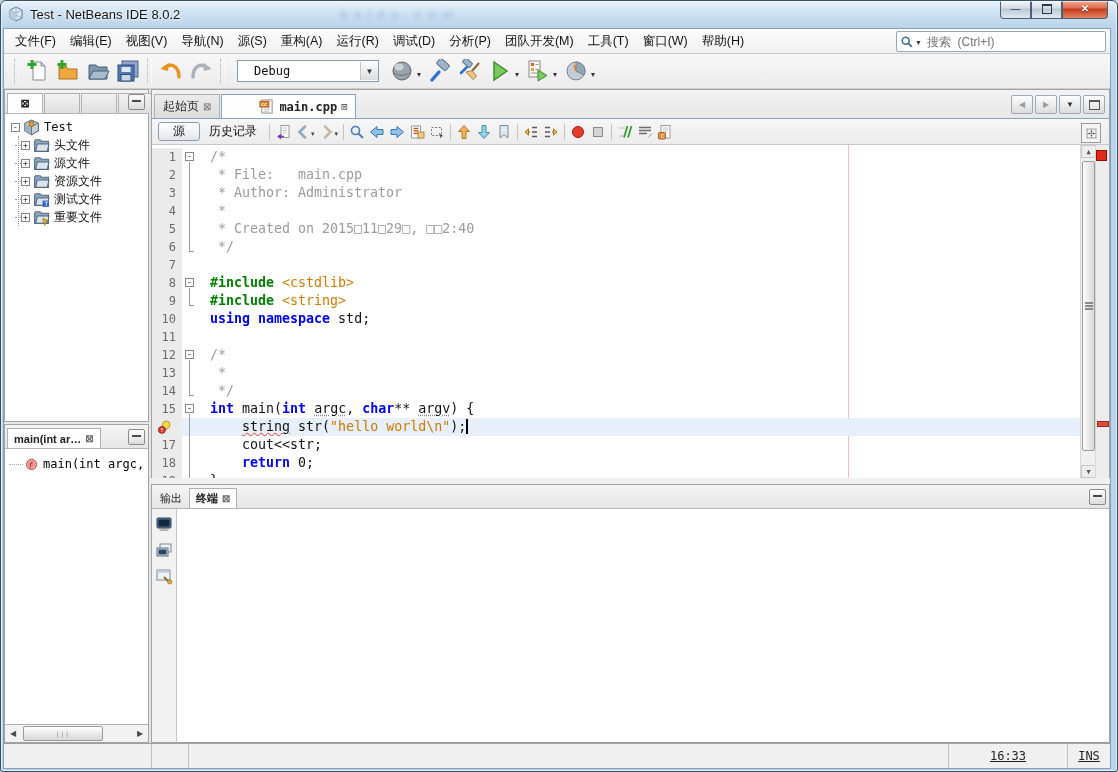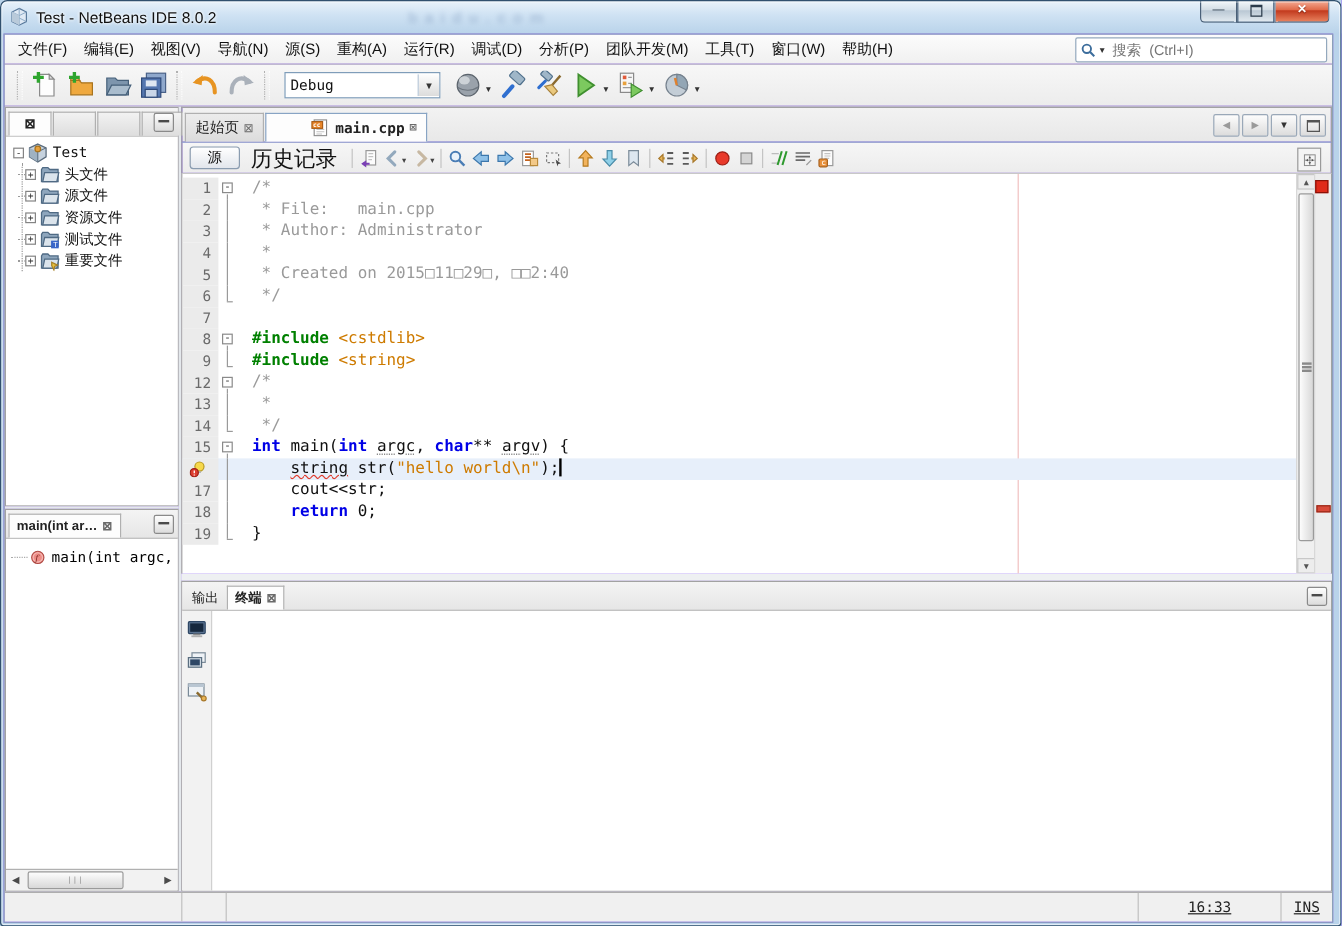--- a/index.html
+++ b/index.html
@@ -9,35 +9,35 @@
   .titlebar{position:absolute;left:0;top:0;right:0;height:28px;background:linear-gradient(#eaf3fb,#cfe2f3 45%,#b9d3ea);display:flex;align-items:center;border-radius:6px 6px 0 0;}
   .title-icon{width:16px;height:16px;margin:0 6px 0 8px;flex:none;}
   .title-text{font-size:13px;color:#111;text-shadow:0 0 3px #fff,0 0 3px #fff;white-space:nowrap;}
   .watermark{position:absolute;left:340px;top:7px;width:560px;font-size:13px;font-weight:bold;color:#8fa8c8;filter:blur(2px);opacity:.55;letter-spacing:6px;white-space:nowrap;overflow:hidden;}
   .winbtns{position:absolute;right:10px;top:0;display:flex;}
   .wbtn{width:29px;height:18px;border:1px solid #4a6078;border-top:none;display:flex;align-items:center;justify-content:center;background:linear-gradient(#f6fafc,#d3dde5 45%,#bac8d4 50%,#e2eaf0);color:#2a3a4a;font-size:10px;line-height:10px;}
   .wbtn:first-child{border-radius:0 0 0 4px;}
   .wbtn.close{width:44px;border-radius:0 0 4px 0;background:linear-gradient(#f6b49e,#e06a4a 45%,#c23a1e 50%,#e8825e);color:#fff;font-weight:bold;text-shadow:0 1px 1px #7a1f0a;}
   .wbtn .maxglyph{width:8px;height:7px;border:1px solid #2a3a4a;border-top-width:2px;}
   
-  .content{position:absolute;left:3px;top:28px;right:7px;bottom:3px;background:#8b5cf6;border:1px solid #8aa0b8;display:flex;flex-direction:column;justify-content:center;}
+  .content{position:absolute;left:3px;top:28px;right:7px;bottom:3px;background:#7dd3fc;border:1px solid #8aa0b8;display:flex;flex-direction:column;justify-content:center;}
   
   .menubar{height:24px;background:linear-gradient(#fcfcfc,#f0f0f0);border-bottom:1px solid #c8c8c8;display:flex;align-items:center;padding-left:4px;position:relative;flex:none;}
   .menu-item{font-size:12.5px;color:#111;padding:3px 7px;white-space:nowrap;}
   .searchbox{position:absolute;right:4px;top:2px;width:208px;height:19px;background:#fff;border:1px solid #93a8bd;border-radius:2px;display:flex;align-items:center;}
   .searchbox .mag{width:14px;height:14px;margin-left:3px;flex:none;}
   .searchbox .dd{font-size:7px;color:#333;margin:2px 3px 0 1px;}
   .searchbox input{border:none;outline:none;flex:1;font-size:12px;color:#555;font-family:"Liberation Sans",sans-serif;background:transparent;min-width:0;}
   
   .toolbar{height:34px;background:linear-gradient(#f7f7f7,#ececec);border-bottom:1px solid #cfcfcf;display:flex;align-items:center;padding-left:6px;flex:none;}
   .tb-grip{width:3px;height:24px;border-left:1px dotted #b0b0b0;border-right:1px dotted #fdfdfd;margin:0 4px;flex:none;}
   .tb-btn{width:30px;height:30px;border:none;background:transparent;display:flex;align-items:center;justify-content:center;padding:0;flex:none;}
   .tb-btn svg{width:24px;height:24px;}
   .tb-dd{font-size:8px;color:#333;margin:6px 4px 0 0;flex:none;}
-  .combo{width:128px;height:20px;border:1px solid #7f9db9;background:#fff;display:flex;align-items:center;margin:0 8px;flex:none;}
+  .combo{width:128px;height:20px;border:1px solid #7f9db9;background:#fff;display:flex;align-items:center;margin:0 8px;flex:none;padding-left:12px;}
   .combo .val{flex:1;font:12px "DejaVu Sans Mono",monospace;color:#111;padding-left:4px;}
   .combo .cbtn{width:17px;height:18px;border-left:1px solid #b8c8d8;background:linear-gradient(#fdfdfd,#dcdcdc);display:flex;align-items:center;justify-content:center;font-size:8px;color:#333;}
   
   .main{flex:1;display:flex;min-height:0;}
   .leftcol{width:145px;flex:none;display:flex;flex-direction:column;}
   .v-splitter{width:2px;background:#e4e8ec;flex:none;}
   
   .panel{border:1px solid #a2a2a2;background:#fff;display:flex;flex-direction:column;min-height:0;}
   .minitabrow{height:23px;background:linear-gradient(#f4f4f4,#e6e6e6);border-bottom:1px solid #b4b4b4;display:flex;align-items:flex-end;padding:0 2px;flex:none;position:relative;}
   .minitab{height:19px;border:1px solid #b0b0b0;border-bottom:none;background:linear-gradient(#f2f2f2,#dedede);font-size:11px;display:flex;align-items:center;justify-content:center;padding:0 6px;color:#222;margin-right:1px;white-space:nowrap;}
@@ -66,21 +66,21 @@
   .edtab{height:23px;display:flex;align-items:center;padding:0 8px;border:1px solid #b0b0b0;border-bottom:none;background:linear-gradient(#ececec,#dcdcdc);font-size:12px;color:#222;margin-right:1px;}
   .edtab.active{background:#fdfdfd;border-color:#88a4c4;font-weight:bold;font-family:"DejaVu Sans Mono",monospace;padding-left:37px;}
   .edtab svg{width:15px;height:15px;margin-right:5px;}
   .edtab-ctrls{position:absolute;right:4px;top:5px;display:flex;gap:2px;}
   .sqbtn{width:20px;height:17px;border:1px solid #9aa8b8;border-radius:2px;background:linear-gradient(#fdfdfd,#dcdcdc);display:flex;align-items:center;justify-content:center;font-size:8px;color:#9a9a9a;position:relative;}
   .sqbtn.dark{color:#333;}
   .sqbtn .maxglyph{width:9px;height:7px;border:1px solid #555;border-top-width:2px;}
   
   .edtoolbar{height:25px;background:linear-gradient(#f6f6f6,#ececec);border-left:1px solid #a2a2a2;border-right:1px solid #a2a2a2;border-bottom:1px solid #c8c8c8;display:flex;align-items:center;padding-left:6px;flex:none;position:relative;}
   .src-btn{height:19px;border:1px solid #8a9cb0;border-radius:3px;background:linear-gradient(#fff,#e2e6ec);font-size:12px;color:#111;padding:0 14px;display:flex;align-items:center;}
-  .hist-btn{font-size:18px;color:#111;padding:0 9px;}
+  .hist-btn{font-size:12px;color:#111;padding:0 9px;}
   .etb-sep{width:1px;height:16px;background:#c4c4c4;margin:0 3px;flex:none;}
   .etb-btn{width:20px;height:20px;border:none;background:transparent;display:flex;align-items:center;justify-content:center;padding:0;flex:none;}
   .etb-btn svg{width:16px;height:16px;}
   .etb-dd{font-size:7px;color:#444;margin:4px 2px 0 -2px;}
   .split-btn{position:absolute;right:8px;top:4px;width:18px;height:18px;border:1px solid #9a9a9a;background:#f4f4f4;display:flex;align-items:center;justify-content:center;}
   .split-btn svg{width:13px;height:13px;}
   
   .codearea{flex:1;position:relative;background:#fff;border-left:1px solid #a2a2a2;border-right:1px solid #a2a2a2;overflow:hidden;font:13.3px/18px "DejaVu Sans Mono",monospace;}
   .codelines{position:absolute;inset:3px 0 0 0;}
   .code-line{display:flex;height:18px;white-space:pre;}
@@ -550,20 +550,22 @@
         <div class="codelines" id="code-lines">
             <div class="code-line"><span class="ln">1</span><span class="fold start"></span><span class="ctext"><span class="cm">/*</span></span></div>
             <div class="code-line"><span class="ln">2</span><span class="fold mid"></span><span class="ctext"><span class="cm"> * File:   main.cpp</span></span></div>
             <div class="code-line"><span class="ln">3</span><span class="fold mid"></span><span class="ctext"><span class="cm"> * Author: Administrator</span></span></div>
             <div class="code-line"><span class="ln">4</span><span class="fold mid"></span><span class="ctext"><span class="cm"> *</span></span></div>
             <div class="code-line"><span class="ln">5</span><span class="fold mid"></span><span class="ctext"><span class="cm"> * Created on 2015□11□29□, □□2:40</span></span></div>
             <div class="code-line"><span class="ln">6</span><span class="fold end"></span><span class="ctext"><span class="cm"> */</span></span></div>
             <div class="code-line"><span class="ln">7</span><span class="fold none"></span><span class="ctext"></span></div>
             <div class="code-line"><span class="ln">8</span><span class="fold start"></span><span class="ctext"><span class="pp">#include </span><span class="st">&lt;cstdlib&gt;</span></span></div>
             <div class="code-line"><span class="ln">9</span><span class="fold end"></span><span class="ctext"><span class="pp">#include </span><span class="st">&lt;string&gt;</span></span></div>
+            <div class="code-line"><span class="ln">10</span><span class="fold none"></span><span class="ctext"><span class="kw">using</span><span class="pl"> </span><span class="kw">namespace</span><span class="pl"> std;</span></span></div>
+            <div class="code-line"><span class="ln">11</span><span class="fold none"></span><span class="ctext"></span></div>
             <div class="code-line"><span class="ln">12</span><span class="fold start"></span><span class="ctext"><span class="cm">/*</span></span></div>
             <div class="code-line"><span class="ln">13</span><span class="fold mid"></span><span class="ctext"><span class="cm"> *</span></span></div>
             <div class="code-line"><span class="ln">14</span><span class="fold end"></span><span class="ctext"><span class="cm"> */</span></span></div>
             <div class="code-line"><span class="ln">15</span><span class="fold start"></span><span class="ctext"><span class="kw">int</span><span class="pl"> main(</span><span class="kw">int</span><span class="pl"> </span><span class="ug">argc</span><span class="pl">, </span><span class="kw">char</span><span class="pl">** </span><span class="ug">argv</span><span class="pl">) {</span></span></div>
             <div class="code-line current"><span class="ln"><svg viewBox="0 0 14 14">
                   <circle cx="8.2" cy="4.8" r="3.8" fill="#f7d84a" stroke="#b89a1f"></circle>
                   <path d="M7 8.8h2.4v1.4H7z" fill="#b0b0b0"></path>
                   <circle cx="3.9" cy="9.9" r="3.4" fill="#dd3c2e" stroke="#9c1f16"></circle>
                   <path d="M3.9 8v2.3M3.9 11.5v.7" stroke="#fff" stroke-width="1.1"></path>
                 </svg></span><span class="fold mid"></span><span class="ctext"><span class="pl">    </span><span class="ur">string</span><span class="pl"> str(</span><span class="st">"hello world\n"</span><span class="pl">);</span><span class="caret"></span></span></div>

